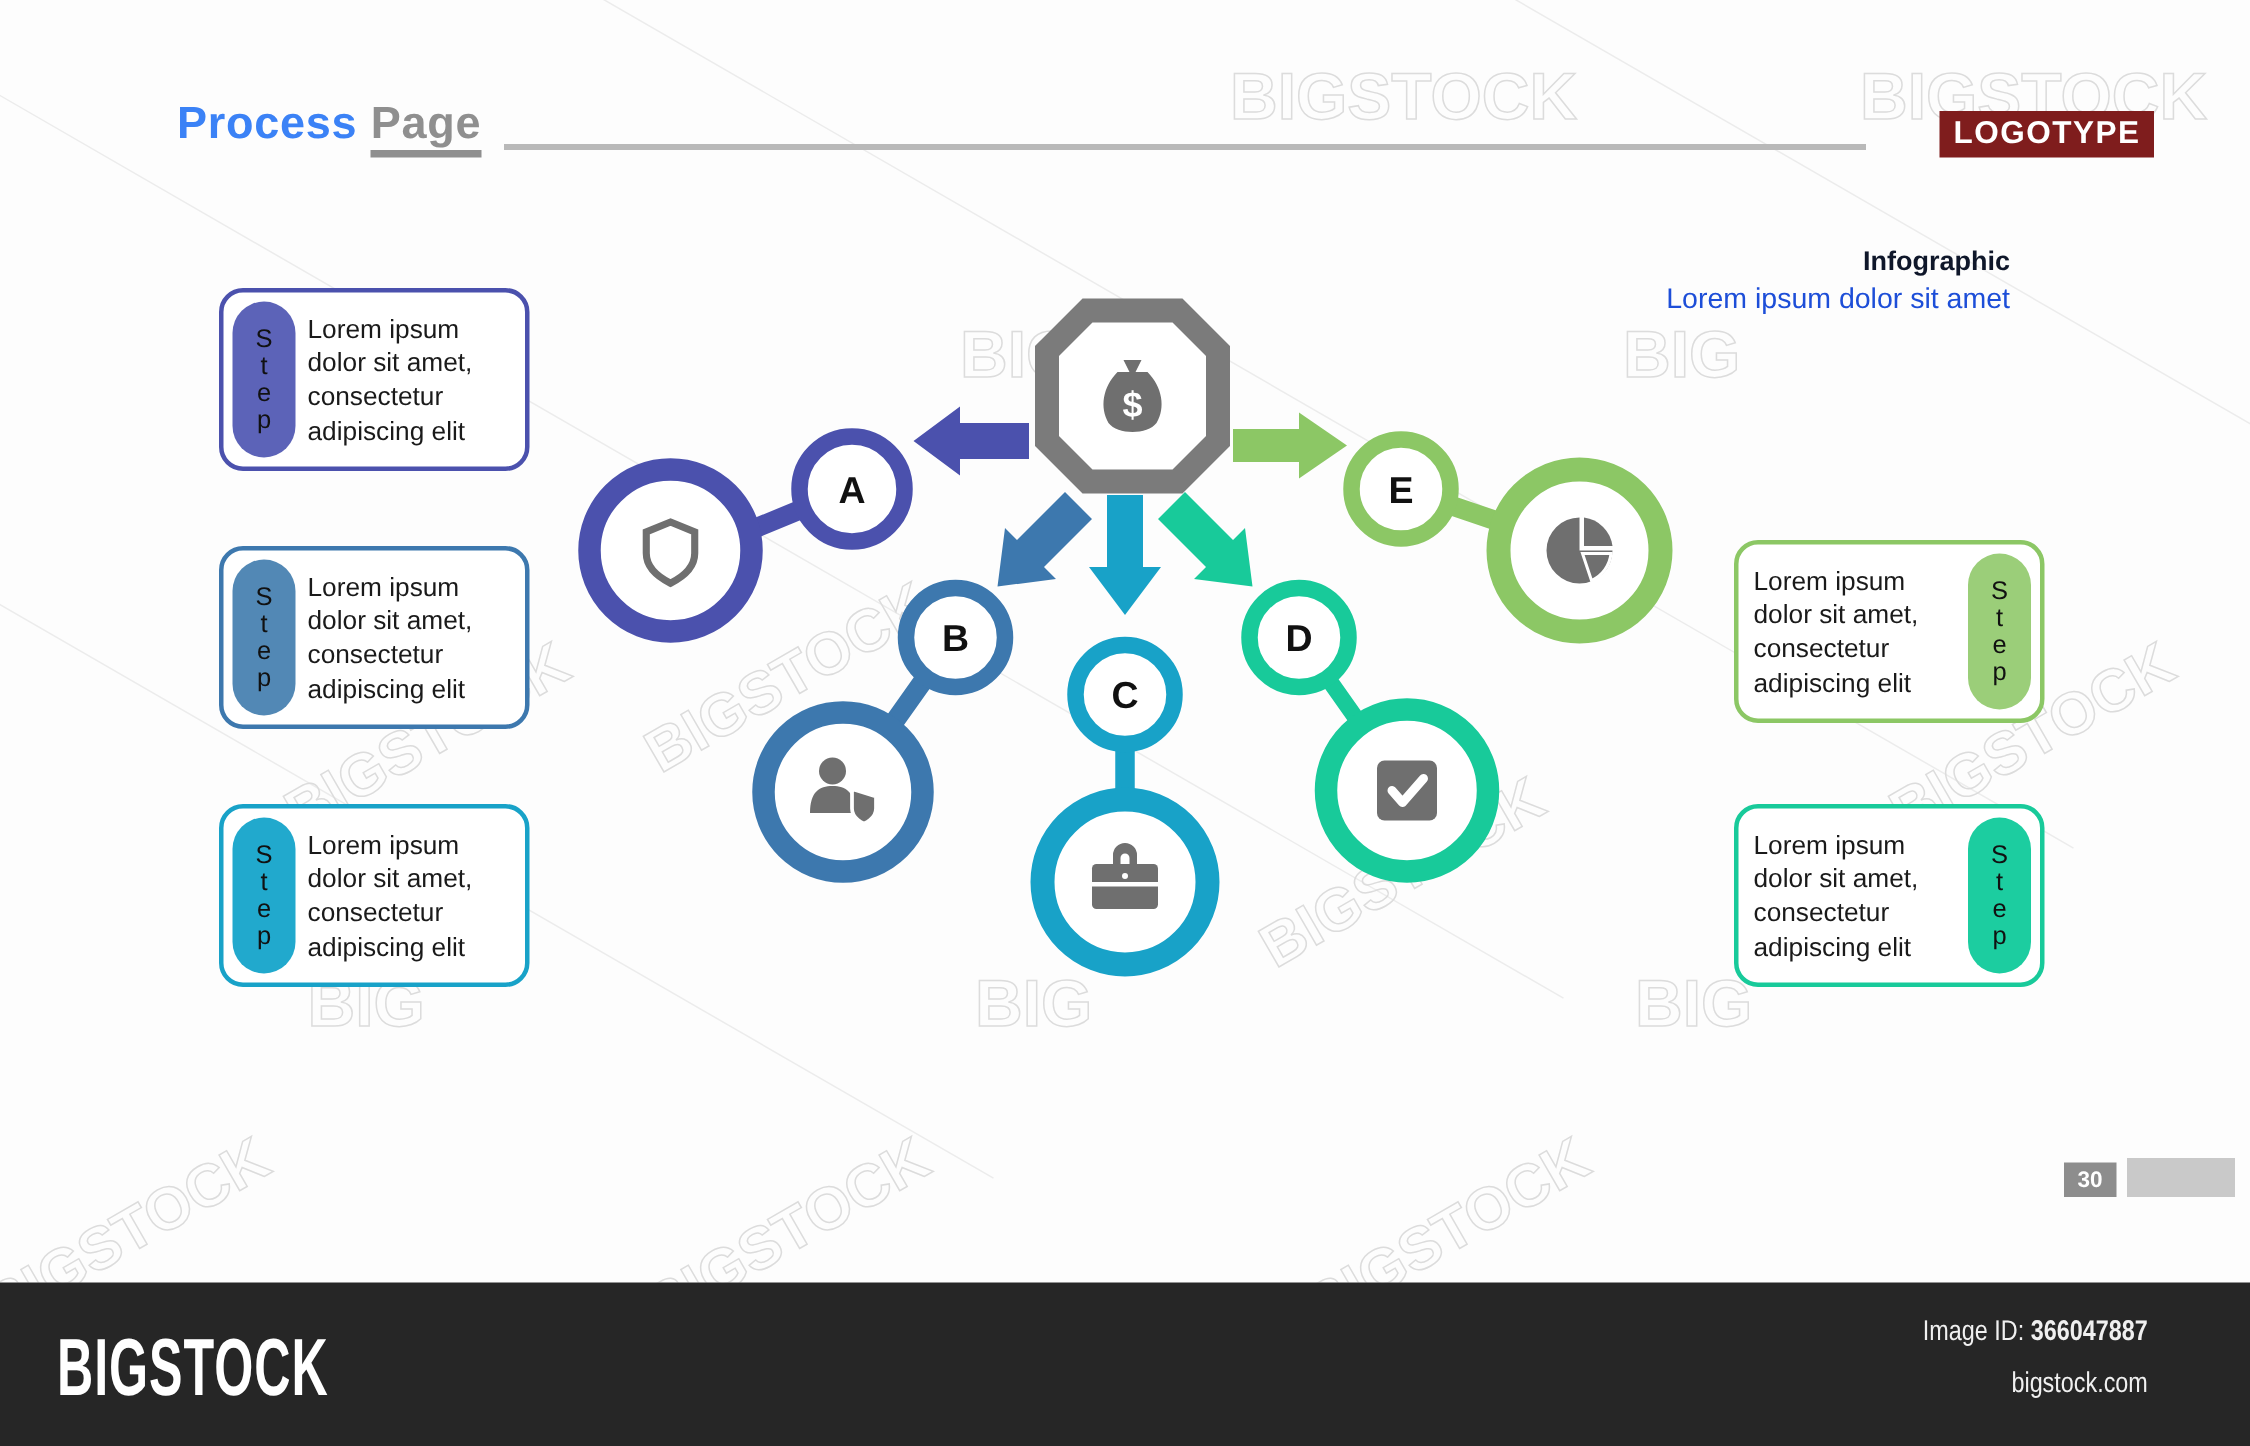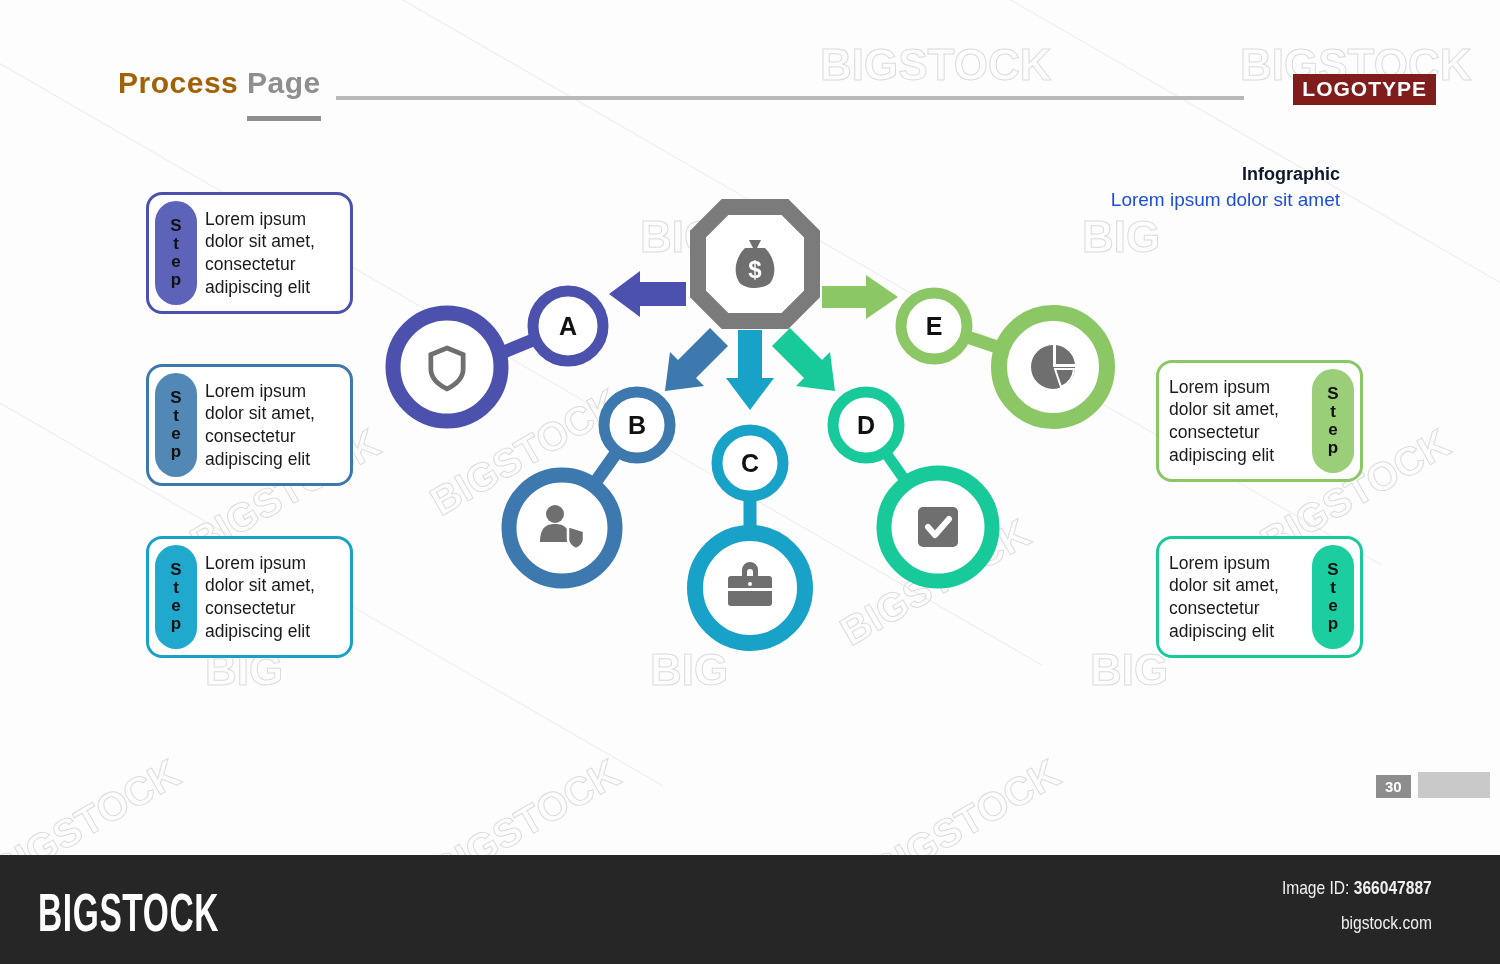--- a/index.html
+++ b/index.html
@@ -31,23 +31,23 @@
   .wm.diag{ transform:rotate(-30deg); }
   .wmline{
     position:absolute;
     height:1px;background:#ececec;
     transform-origin:0 0;
     pointer-events:none;
   }
 
   
   .hdr{ position:absolute; left:118px; top:66px; }
-  .hdr .t1{ font-size:30px; font-weight:bold; color:#a16207; letter-spacing:.5px;}
+  .hdr .t1{ font-size:30px; font-weight:bold; color:#3b82f6; letter-spacing:.5px;}
   .hdr .t2{ font-size:30px; font-weight:bold; color:#8f8f8f; letter-spacing:.5px;
-            border-bottom:5px solid #8f8f8f; padding-bottom:17px;}
+            border-bottom:5px solid #8f8f8f; padding-bottom:1px;}
   .hdr-rule{ position:absolute; left:336px; top:96px; width:908px; height:4px; background:#b9b9b9;}
   .logotype{
     position:absolute; right:64px; top:74px;
     background:#7f1d1d; color:#fff;
     font-size:21px; font-weight:bold; letter-spacing:1px;
     padding:3px 9px 4px 9px;
     font-family:"Liberation Sans", sans-serif;
   }
 
   
@@ -68,21 +68,21 @@
     overflow:hidden;
   }
   .card .tab{
     position:absolute; top:6px; bottom:6px; width:42px;
     border-radius:22px;
     display:flex;align-items:center;justify-content:center;
   }
   .card.left .tab{ left:6px; }
   .card.right .tab{ right:6px; }
   .card .tab span{
-    font-size:17px;font-weight:bold;color:#111;
+    font-size:17px;font-weight:normal;color:#111;
     line-height:1.05;
     text-align:center;
     display:block;
     width:14px;
     word-break:break-all;
   }
   .card .body{
     position:absolute; top:8px; bottom:8px;
     font-size:17.5px; line-height:1.30; color:#1a1a1a;
     display:flex;align-items:center;

